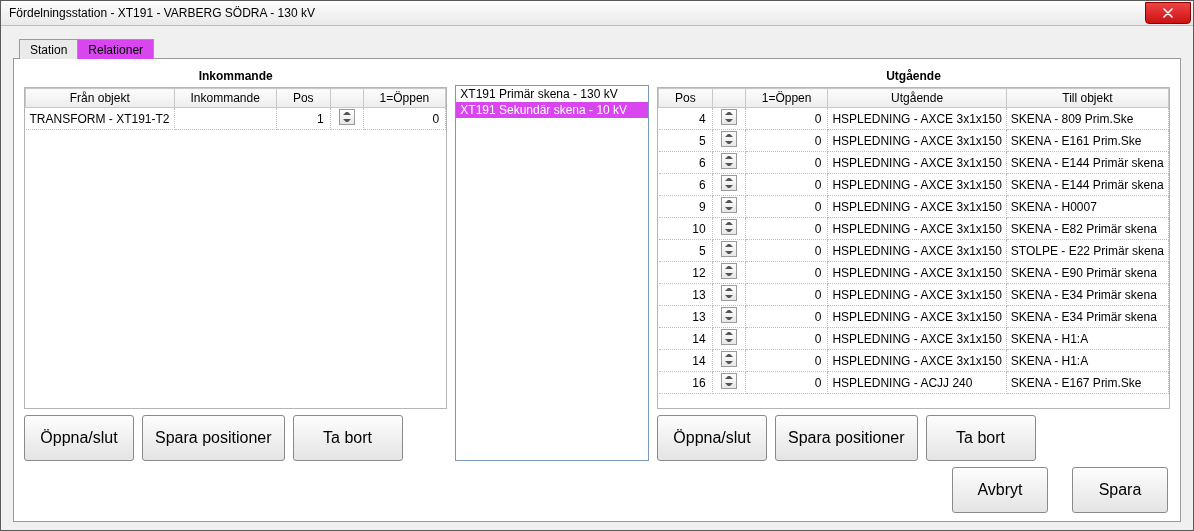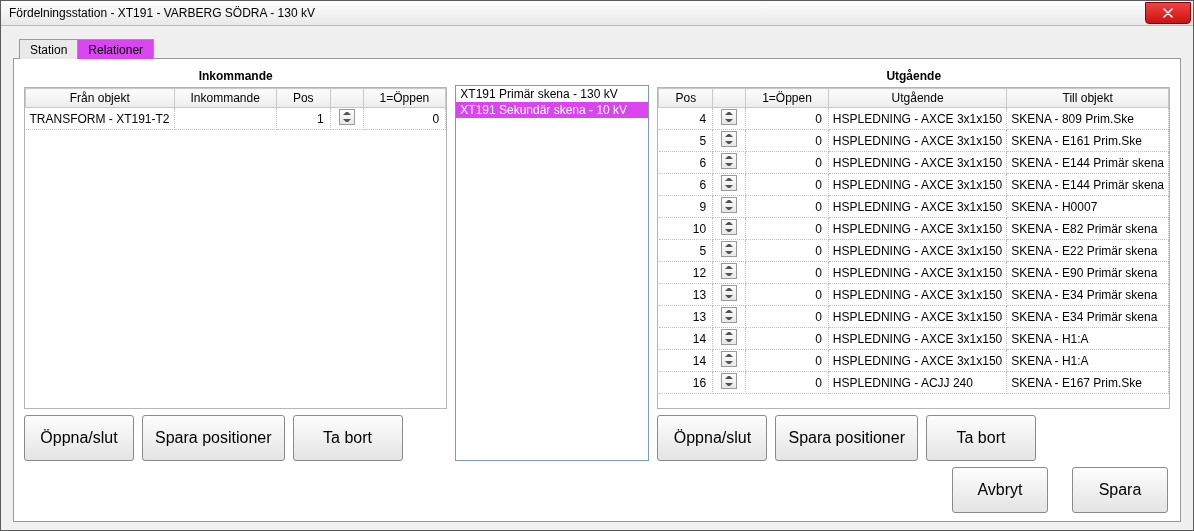--- a/index.html
+++ b/index.html
@@ -151,21 +151,21 @@
                     <td class="spin"><span class="spinner"></span></td>
                     <td class="num">0</td>
                     <td>HSPLEDNING - AXCE 3x1x150</td>
                     <td>SKENA - E82 Primär skena</td>
                   </tr>
                   <tr>
                     <td class="num">5</td>
                     <td class="spin"><span class="spinner"></span></td>
                     <td class="num">0</td>
                     <td>HSPLEDNING - AXCE 3x1x150</td>
-                    <td>SKENA - E22 Primär skena</td>
+                    <td>STOLPE - E22 Primär skena</td>
                   </tr>
                   <tr>
                     <td class="num">12</td>
                     <td class="spin"><span class="spinner"></span></td>
                     <td class="num">0</td>
                     <td>HSPLEDNING - AXCE 3x1x150</td>
                     <td>SKENA - E90 Primär skena</td>
                   </tr>
                   <tr>
                     <td class="num">13</td>

